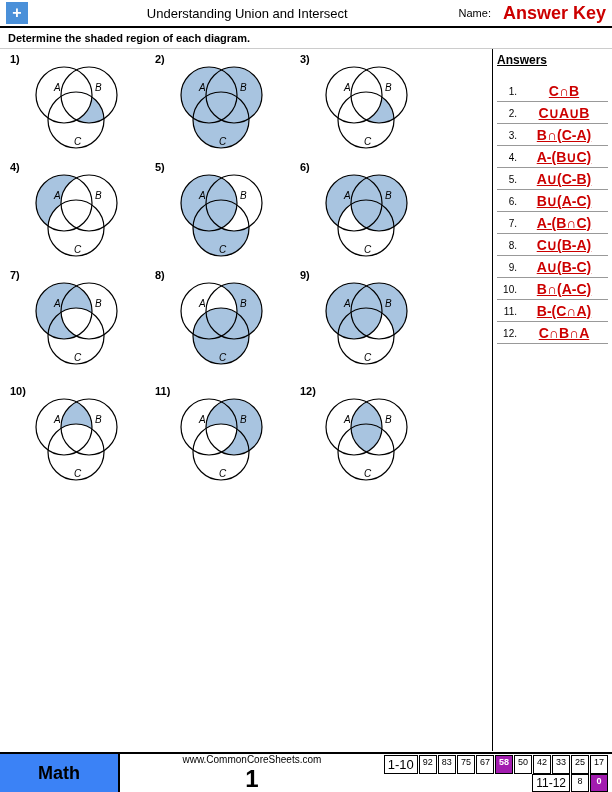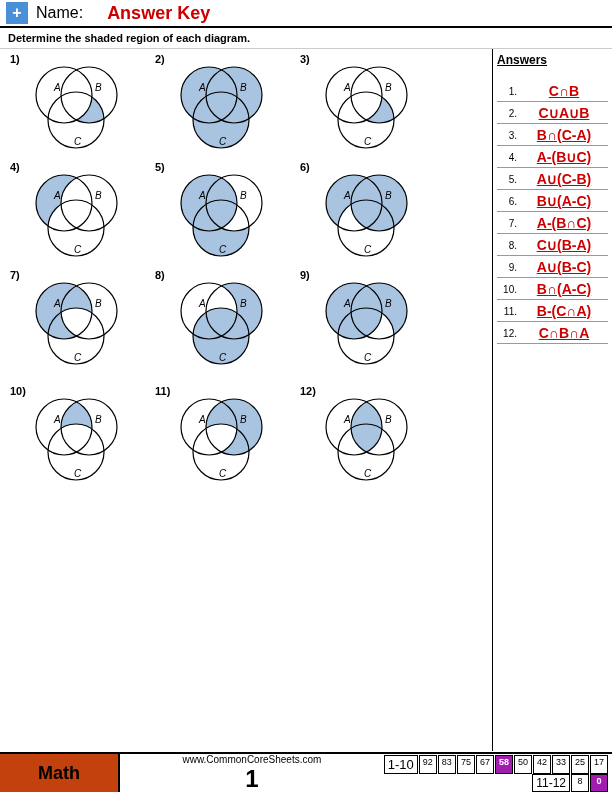--- a/index.html
+++ b/index.html
@@ -33,22 +33,22 @@
       font-weight: bold;
       margin-right: 8px;
     }
     .header-title {
       flex: 1;
       text-align: center;
       font-size: 13px;
       font-weight: normal;
     }
     .header-name {
-      font-size: 16px;
-      margin-right: 24px;
+      font-size: 11px;
+      margin-right: 12px;
     }
     .answer-key {
       font-size: 18px;
       font-weight: bold;
       color: #cc0000;
     }
 
     
     .instructions {
       padding: 4px 8px;
@@ -134,21 +134,21 @@
       bottom: 0;
       left: 0;
       right: 0;
       height: 40px;
       border-top: 2px solid #000;
       display: flex;
       align-items: center;
     }
 
     .footer-math {
-      background: #c2410c;
+      background: #3b82f6;
       width: 120px;
       height: 100%;
       display: flex;
       align-items: center;
       justify-content: center;
       font-size: 18px;
       font-weight: bold;
       border-right: 2px solid #000;
     }
 
@@ -184,20 +184,21 @@
       font-weight: bold;
     }
   </style>
 </head>
 <body>
 
 <div class="header">
   <div class="logo">
     <span>+</span>
   </div>
+  <div class="header-title">Understanding Union and Intersect</div>
   <span class="header-name">Name:</span>
   <span class="answer-key">Answer Key</span>
 </div>
 
 <div class="instructions">Determine the shaded region of each diagram.</div>
 
 <div class="main-content">
 
   <div class="diagrams-area">
 

